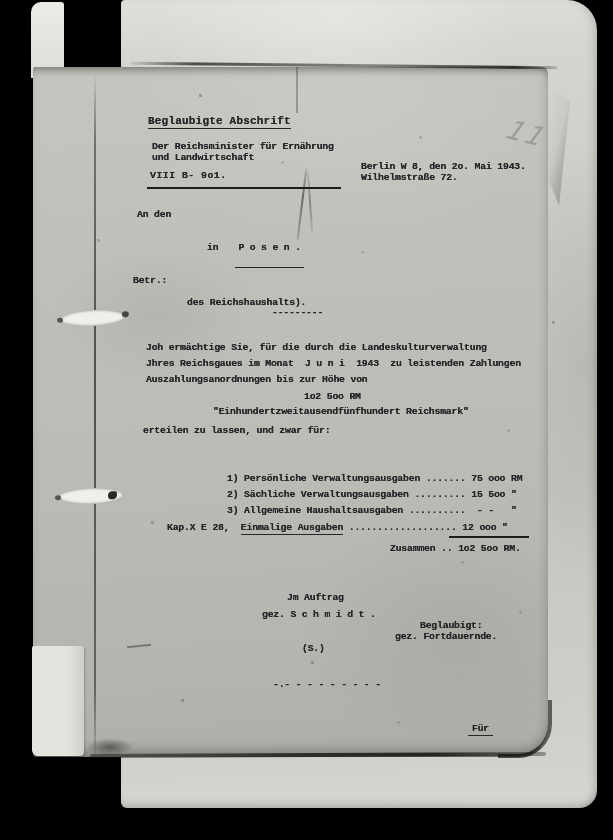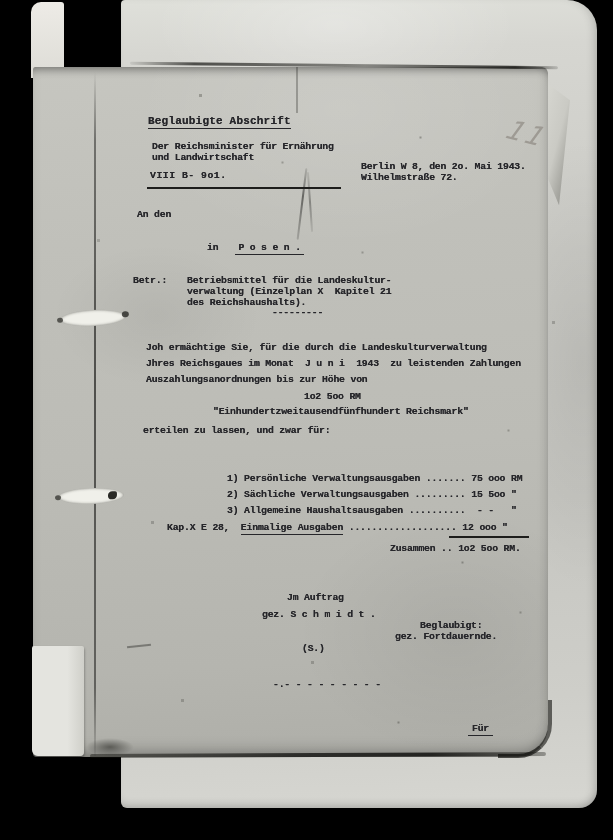--- a/index.html
+++ b/index.html
@@ -116,25 +116,23 @@
   <div class="txt" style="left:152px;top:153px">und Landwirtschaft</div>
   <div class="txt" style="left:150px;top:171px;letter-spacing:.5px">VIII B- 9o1.</div>
   <div class="rule rule-ref"></div>
 
   <div class="txt" style="left:361px;top:162px">Berlin W 8, den 2o. Mai 1943.</div>
   <div class="txt" style="left:361px;top:173px">Wilhelmstraße 72.</div>
 
   <div class="pencil">11</div>
 
   <div class="txt" style="left:137px;top:210px">An den</div>
-  <div class="txt" style="left:207px;top:243px"><span>in   </span><span class="u" style="padding:0 3px 1px">P o s e n .</span></div>
+  <div class="txt" style="left:207px;top:243px"><span>in   </span><span class="u" style="padding:0 3px 14px">P o s e n .</span></div>
 
   <div class="txt" style="left:133px;top:276px">Betr.:</div>
-  <div class="txt" style="left:187px;top:276px">Betriebsmittel für die Landeskultur-</div>
-  <div class="txt" style="left:187px;top:287px">verwaltung (Einzelplan X  Kapitel 21</div>
   <div class="txt" style="left:187px;top:298px">des Reichshaushalts).</div>
   <div class="txt" style="left:272px;top:308px">---------</div>
 
   <div class="txt" style="left:146px;top:343px">Joh ermächtige Sie, für die durch die Landeskulturverwaltung</div>
   <div class="txt" style="left:146px;top:359px">Jhres Reichsgaues im Monat  J u n i  1943  zu leistenden Zahlungen</div>
   <div class="txt" style="left:146px;top:375px">Auszahlungsanordnungen bis zur Höhe von</div>
 
   <div class="txt" style="left:304px;top:392px">1o2 5oo RM</div>
   <div class="txt" style="left:213px;top:407px">"Einhundertzweitausendfünfhundert Reichsmark"</div>
   <div class="txt" style="left:143px;top:426px">erteilen zu lassen, und zwar für:</div>

